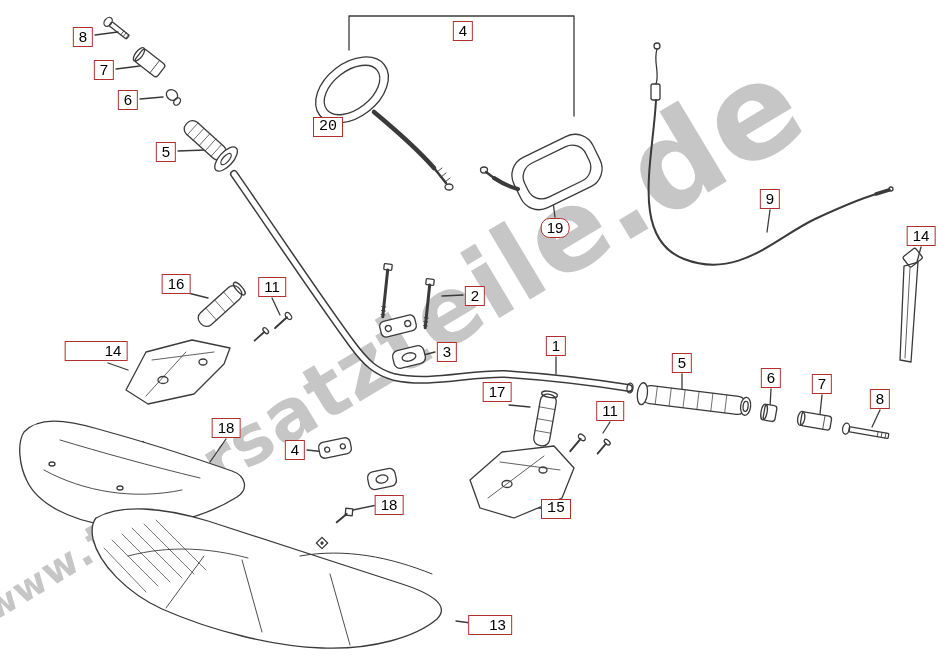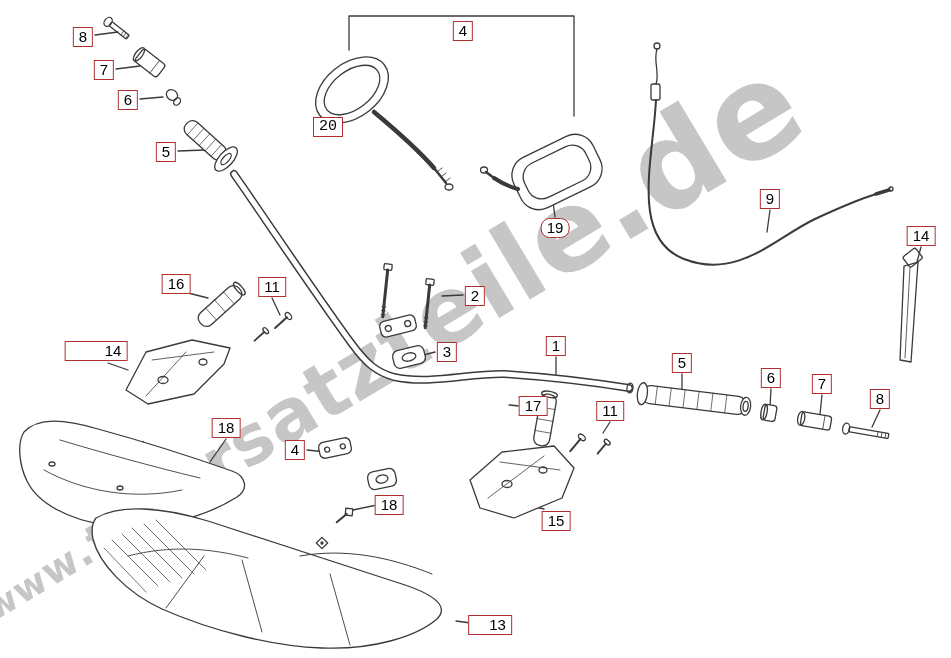--- a/index.html
+++ b/index.html
@@ -330,22 +330,22 @@
       <div class="part-label" style="left: 176px; top: 284px;">16</div>
       <div class="part-label" style="left: 272px; top: 287px;">11</div>
       <div class="part-label" style="left: 475px; top: 296px;">2</div>
       <div class="part-label" style="left: 447px; top: 352px;">3</div>
       <div class="part-label" style="left: 556px; top: 346px;">1</div>
       <div class="part-label" style="left: 96px; top: 351px; padding-left: 39px;">14</div>
       <div class="part-label" style="left: 682px; top: 363px;">5</div>
       <div class="part-label" style="left: 771px; top: 378px;">6</div>
       <div class="part-label" style="left: 822px; top: 384px;">7</div>
       <div class="part-label" style="left: 880px; top: 399px;">8</div>
-      <div class="part-label" style="left: 497px; top: 406px; margin-left: 36px;">17</div>
+      <div class="part-label" style="left: 497px; top: 392px;">17</div>
       <div class="part-label" style="left: 610px; top: 411px;">11</div>
       <div class="part-label" style="left: 295px; top: 450px;">4</div>
       <div class="part-label" style="left: 226px; top: 428px;">18</div>
       <div class="part-label" style="left: 389px; top: 505px;">18</div>
-      <div class="part-label" style="left: 556px; top: 521px;">15</div>
+      <div class="part-label" style="left: 556px; top: 509px; font-family: Liberation Mono, monospace;">15</div>
       <div class="part-label" style="left: 490px; top: 625px; padding-left: 20px;">13</div>
     </div>
 
 </div>
 
 </body></html>

